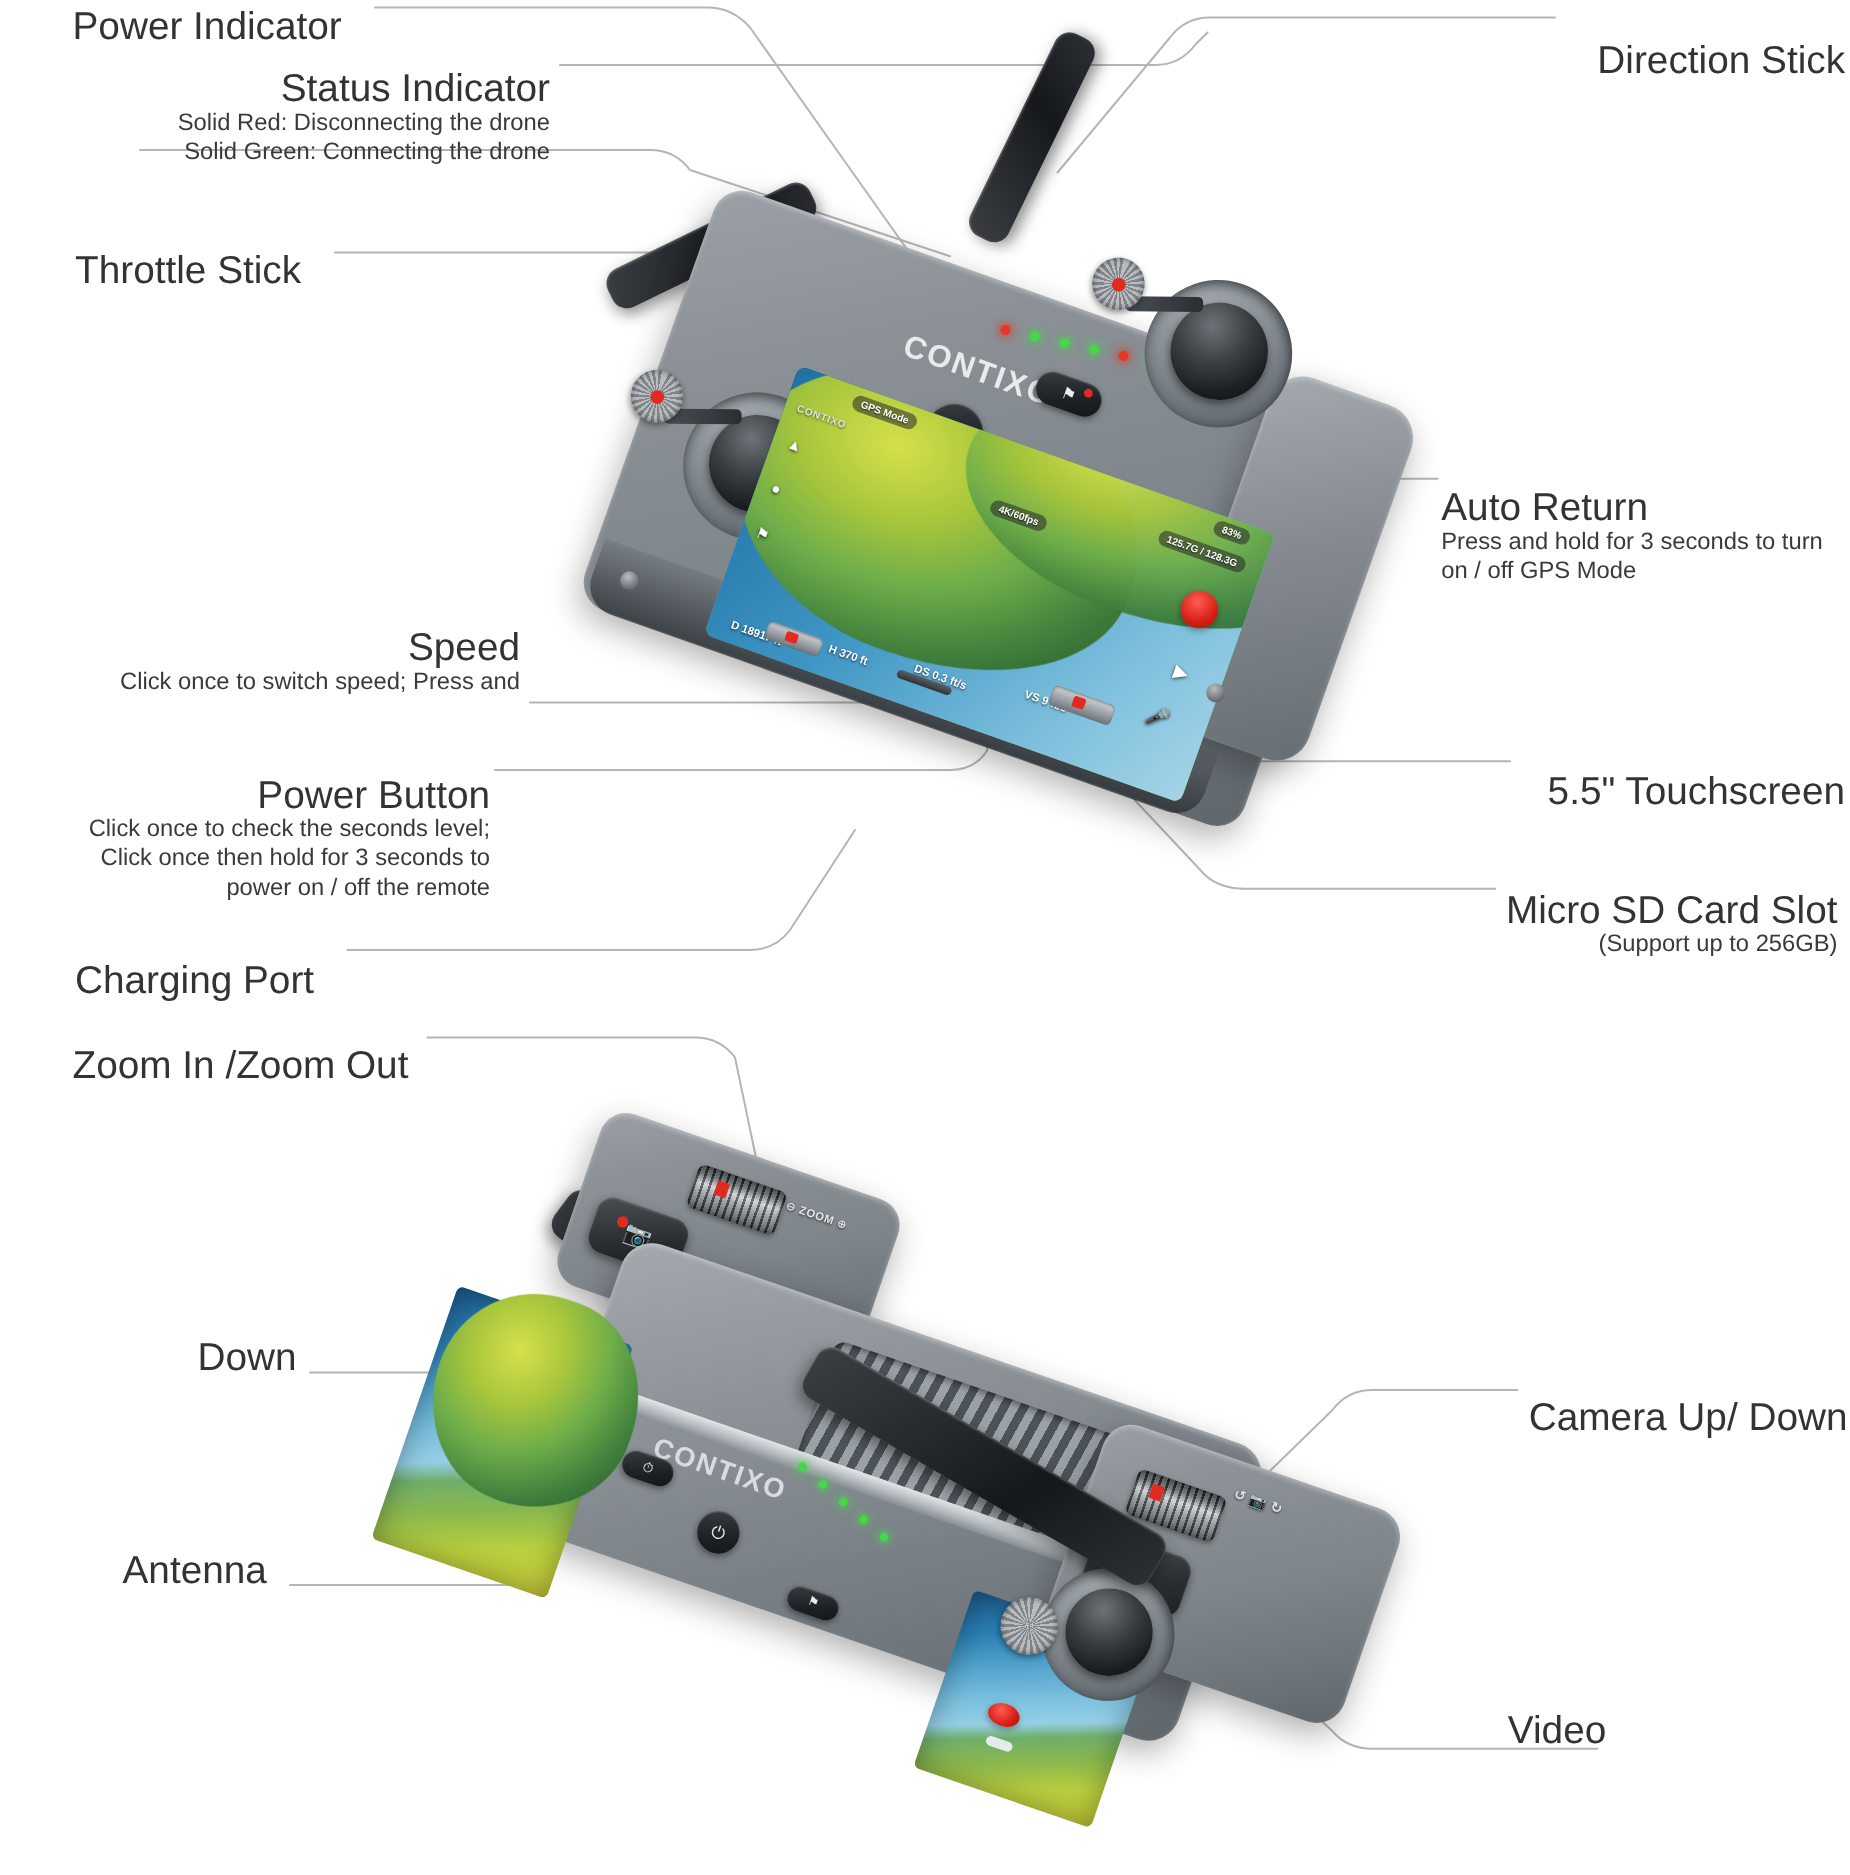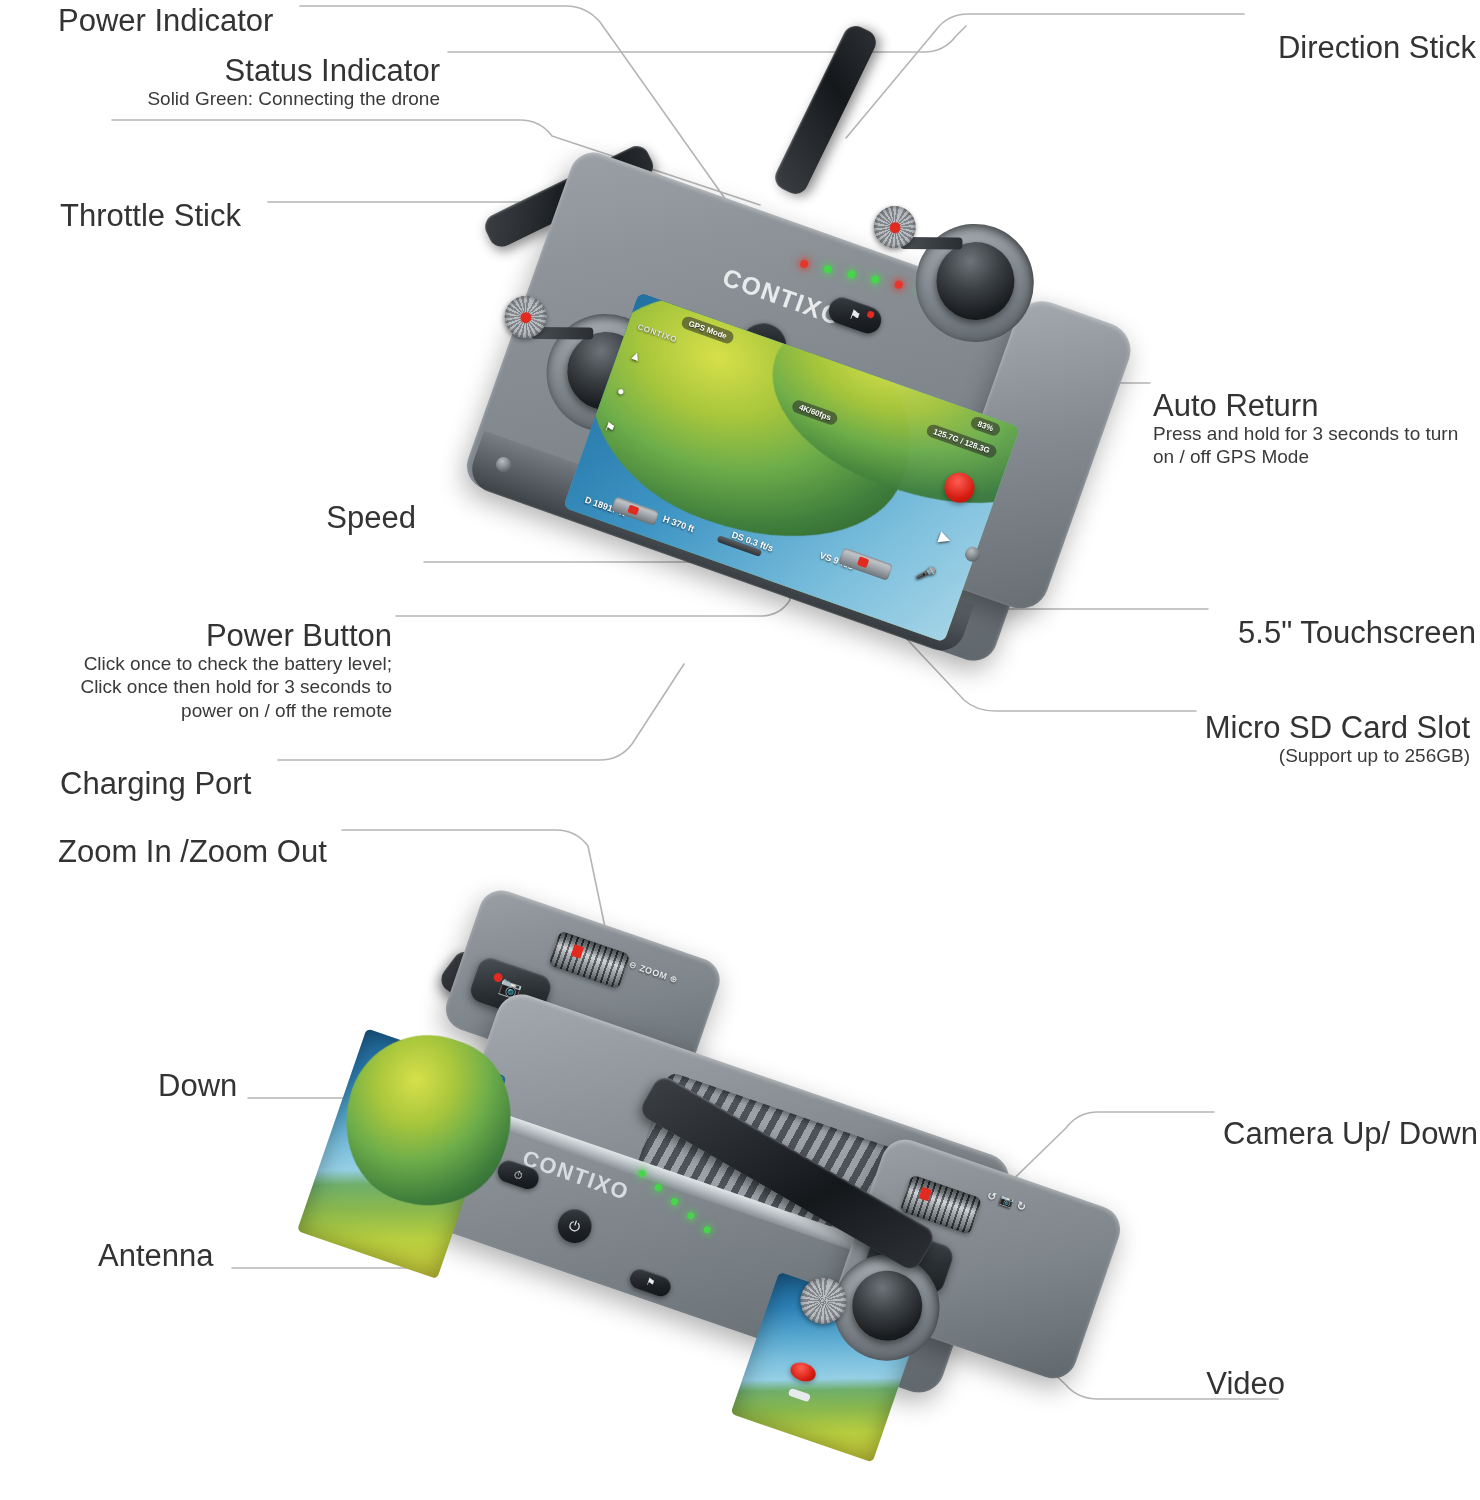--- a/index.html
+++ b/index.html
@@ -330,34 +330,36 @@
       <div class="shade" style="left:48px;top:124px;width:22px;height:8px;border-radius:5px;background:#e6eaed;"></div>
     </div>
   </div>
 
   <div class="label l" style="left:58px;top:5px;">
     <div class="title">Power Indicator</div>
   </div>
 
   <div class="label r" style="left:0px;top:55px;width:440px;">
     <div class="title">Status Indicator</div>
+    <div class="sub">Solid Red: Disconnecting the drone</div>
     <div class="sub">Solid Green: Connecting the drone</div>
   </div>
 
   <div class="label l" style="left:60px;top:200px;">
     <div class="title">Throttle Stick</div>
   </div>
 
   <div class="label r" style="left:0px;top:502px;width:416px;">
     <div class="title">Speed</div>
+    <div class="sub">Click once to switch speed; Press and</div>
   </div>
 
   <div class="label r" style="left:0px;top:620px;width:392px;">
     <div class="title">Power Button</div>
-    <div class="sub">Click once to check the battery level;</div>
+    <div class="sub">Click once to check the seconds level;</div>
     <div class="sub">Click once then hold for 3 seconds to</div>
     <div class="sub">power on / off the remote</div>
   </div>
 
   <div class="label l" style="left:60px;top:768px;">
     <div class="title">Charging Port</div>
   </div>
 
   <div class="label r" style="left:1000px;top:32px;width:476px;">
     <div class="title">Direction Stick</div>

